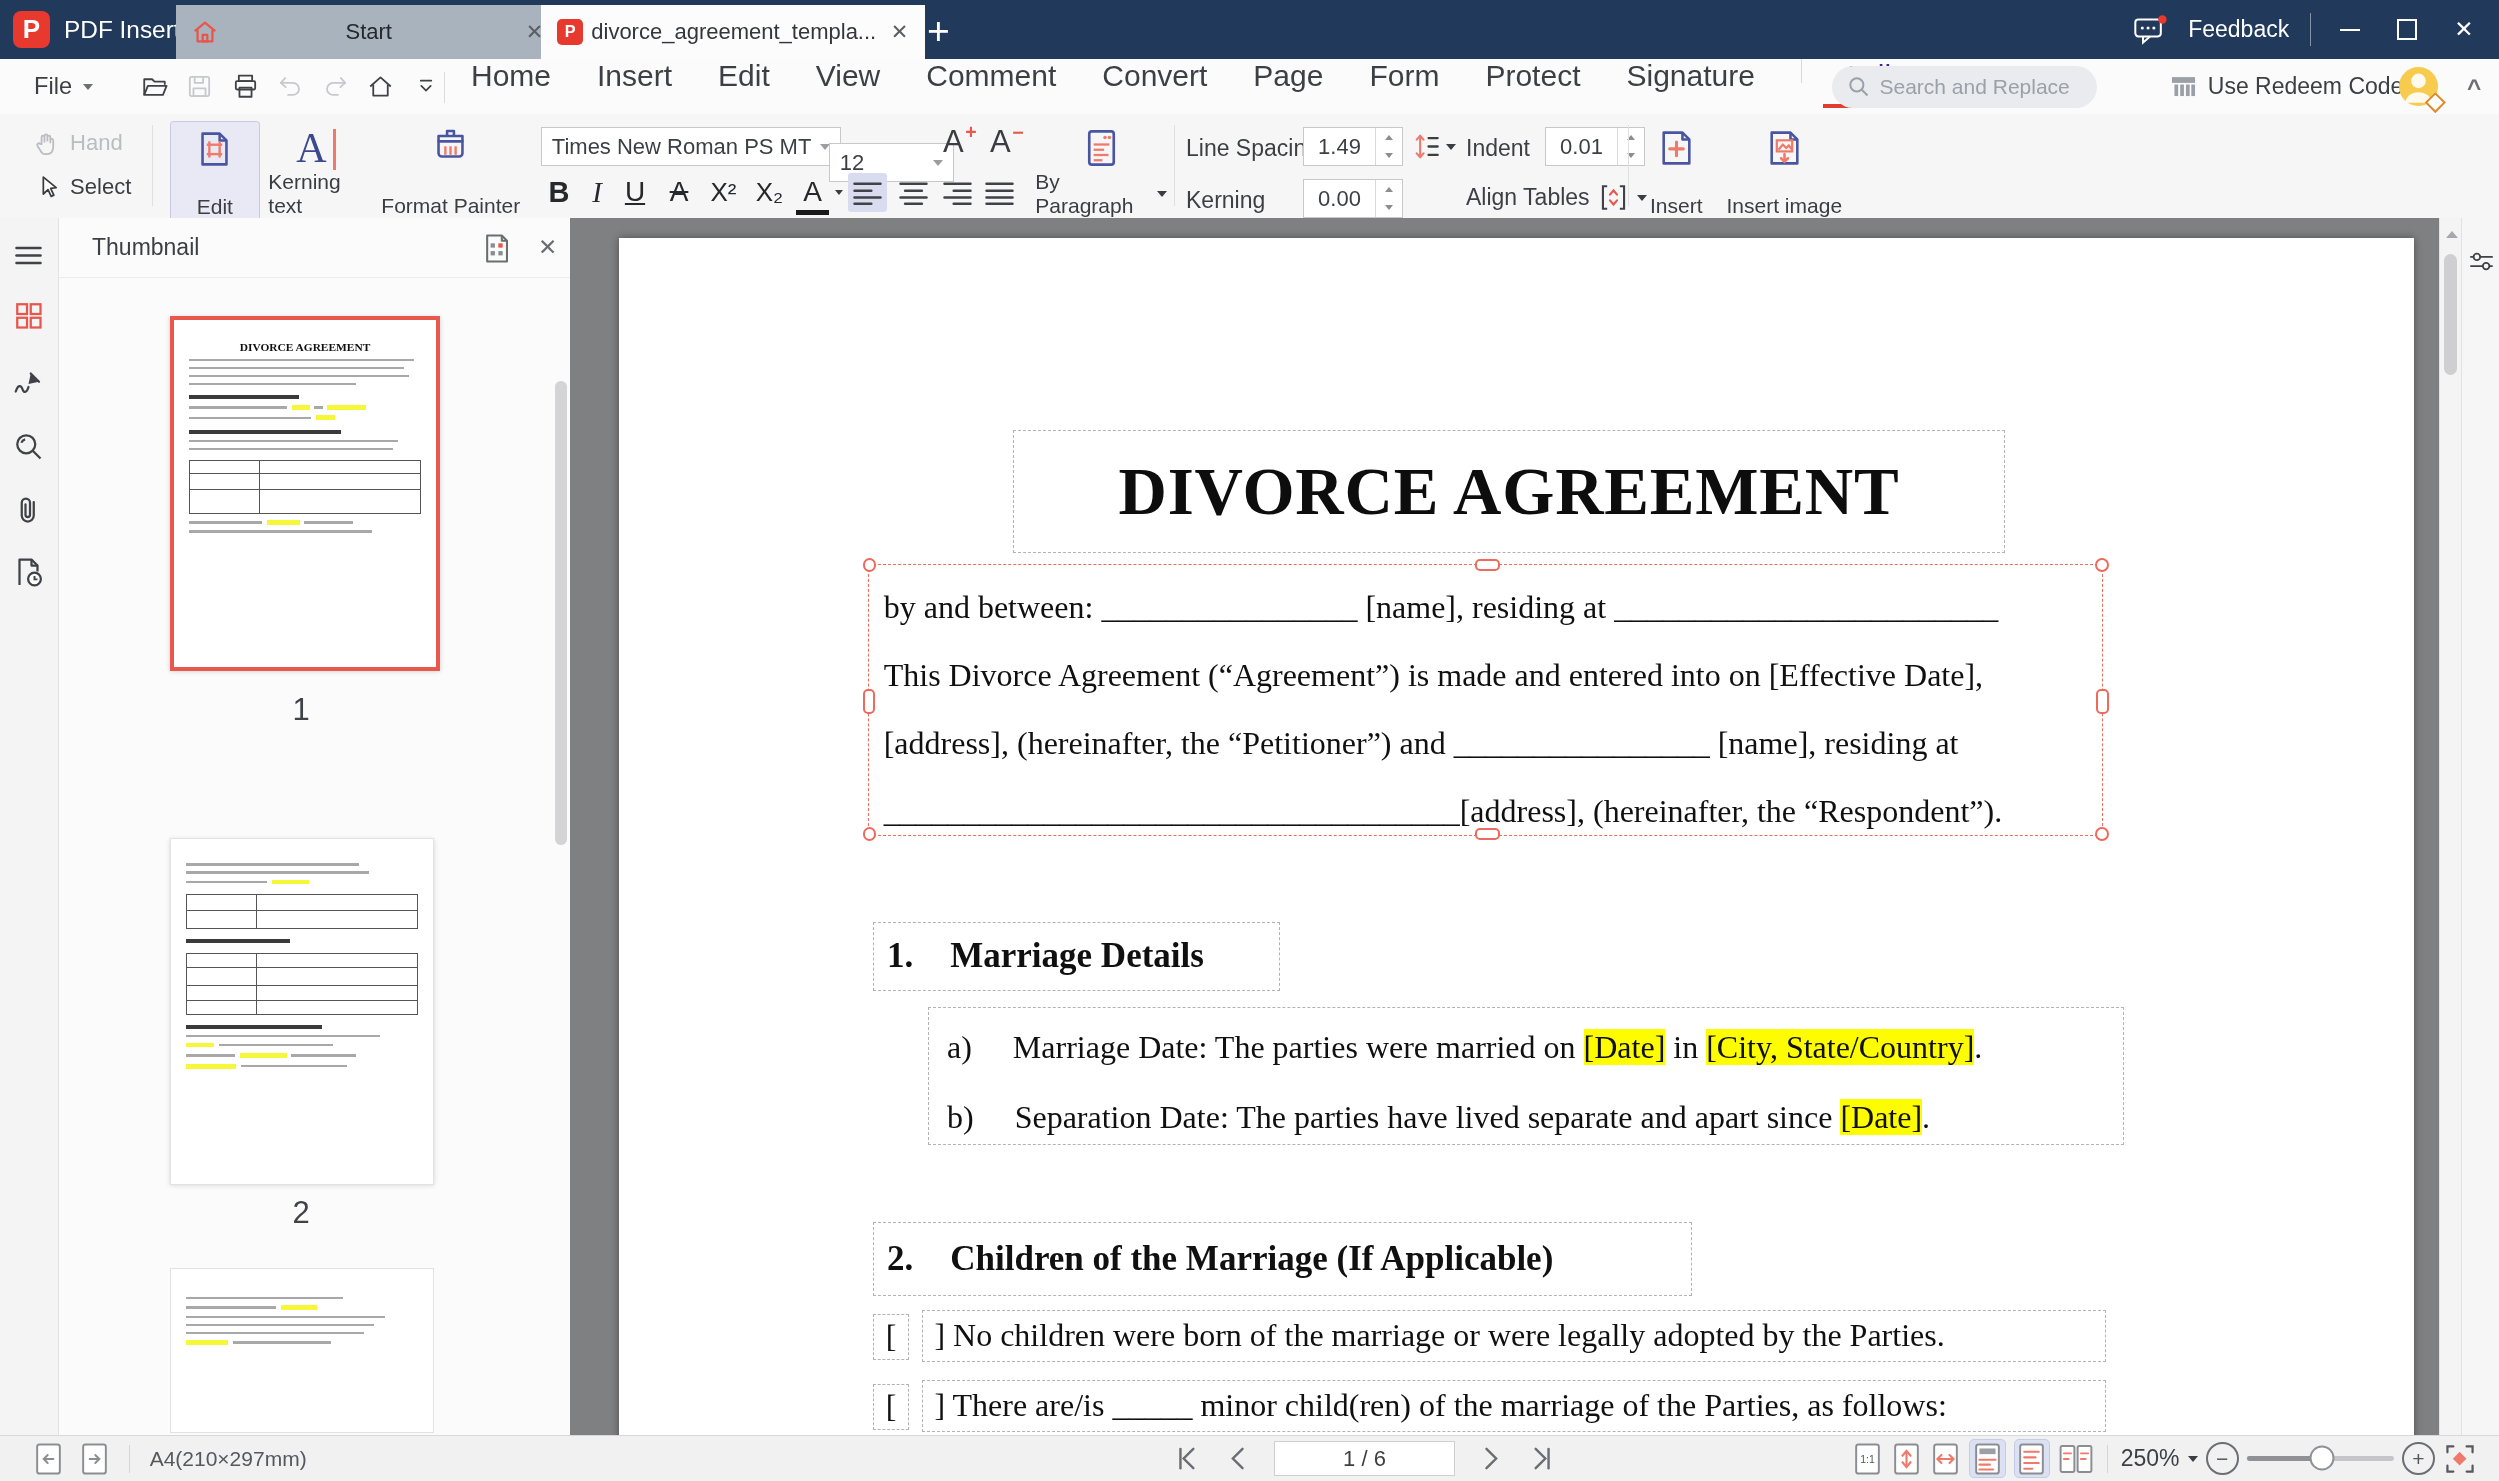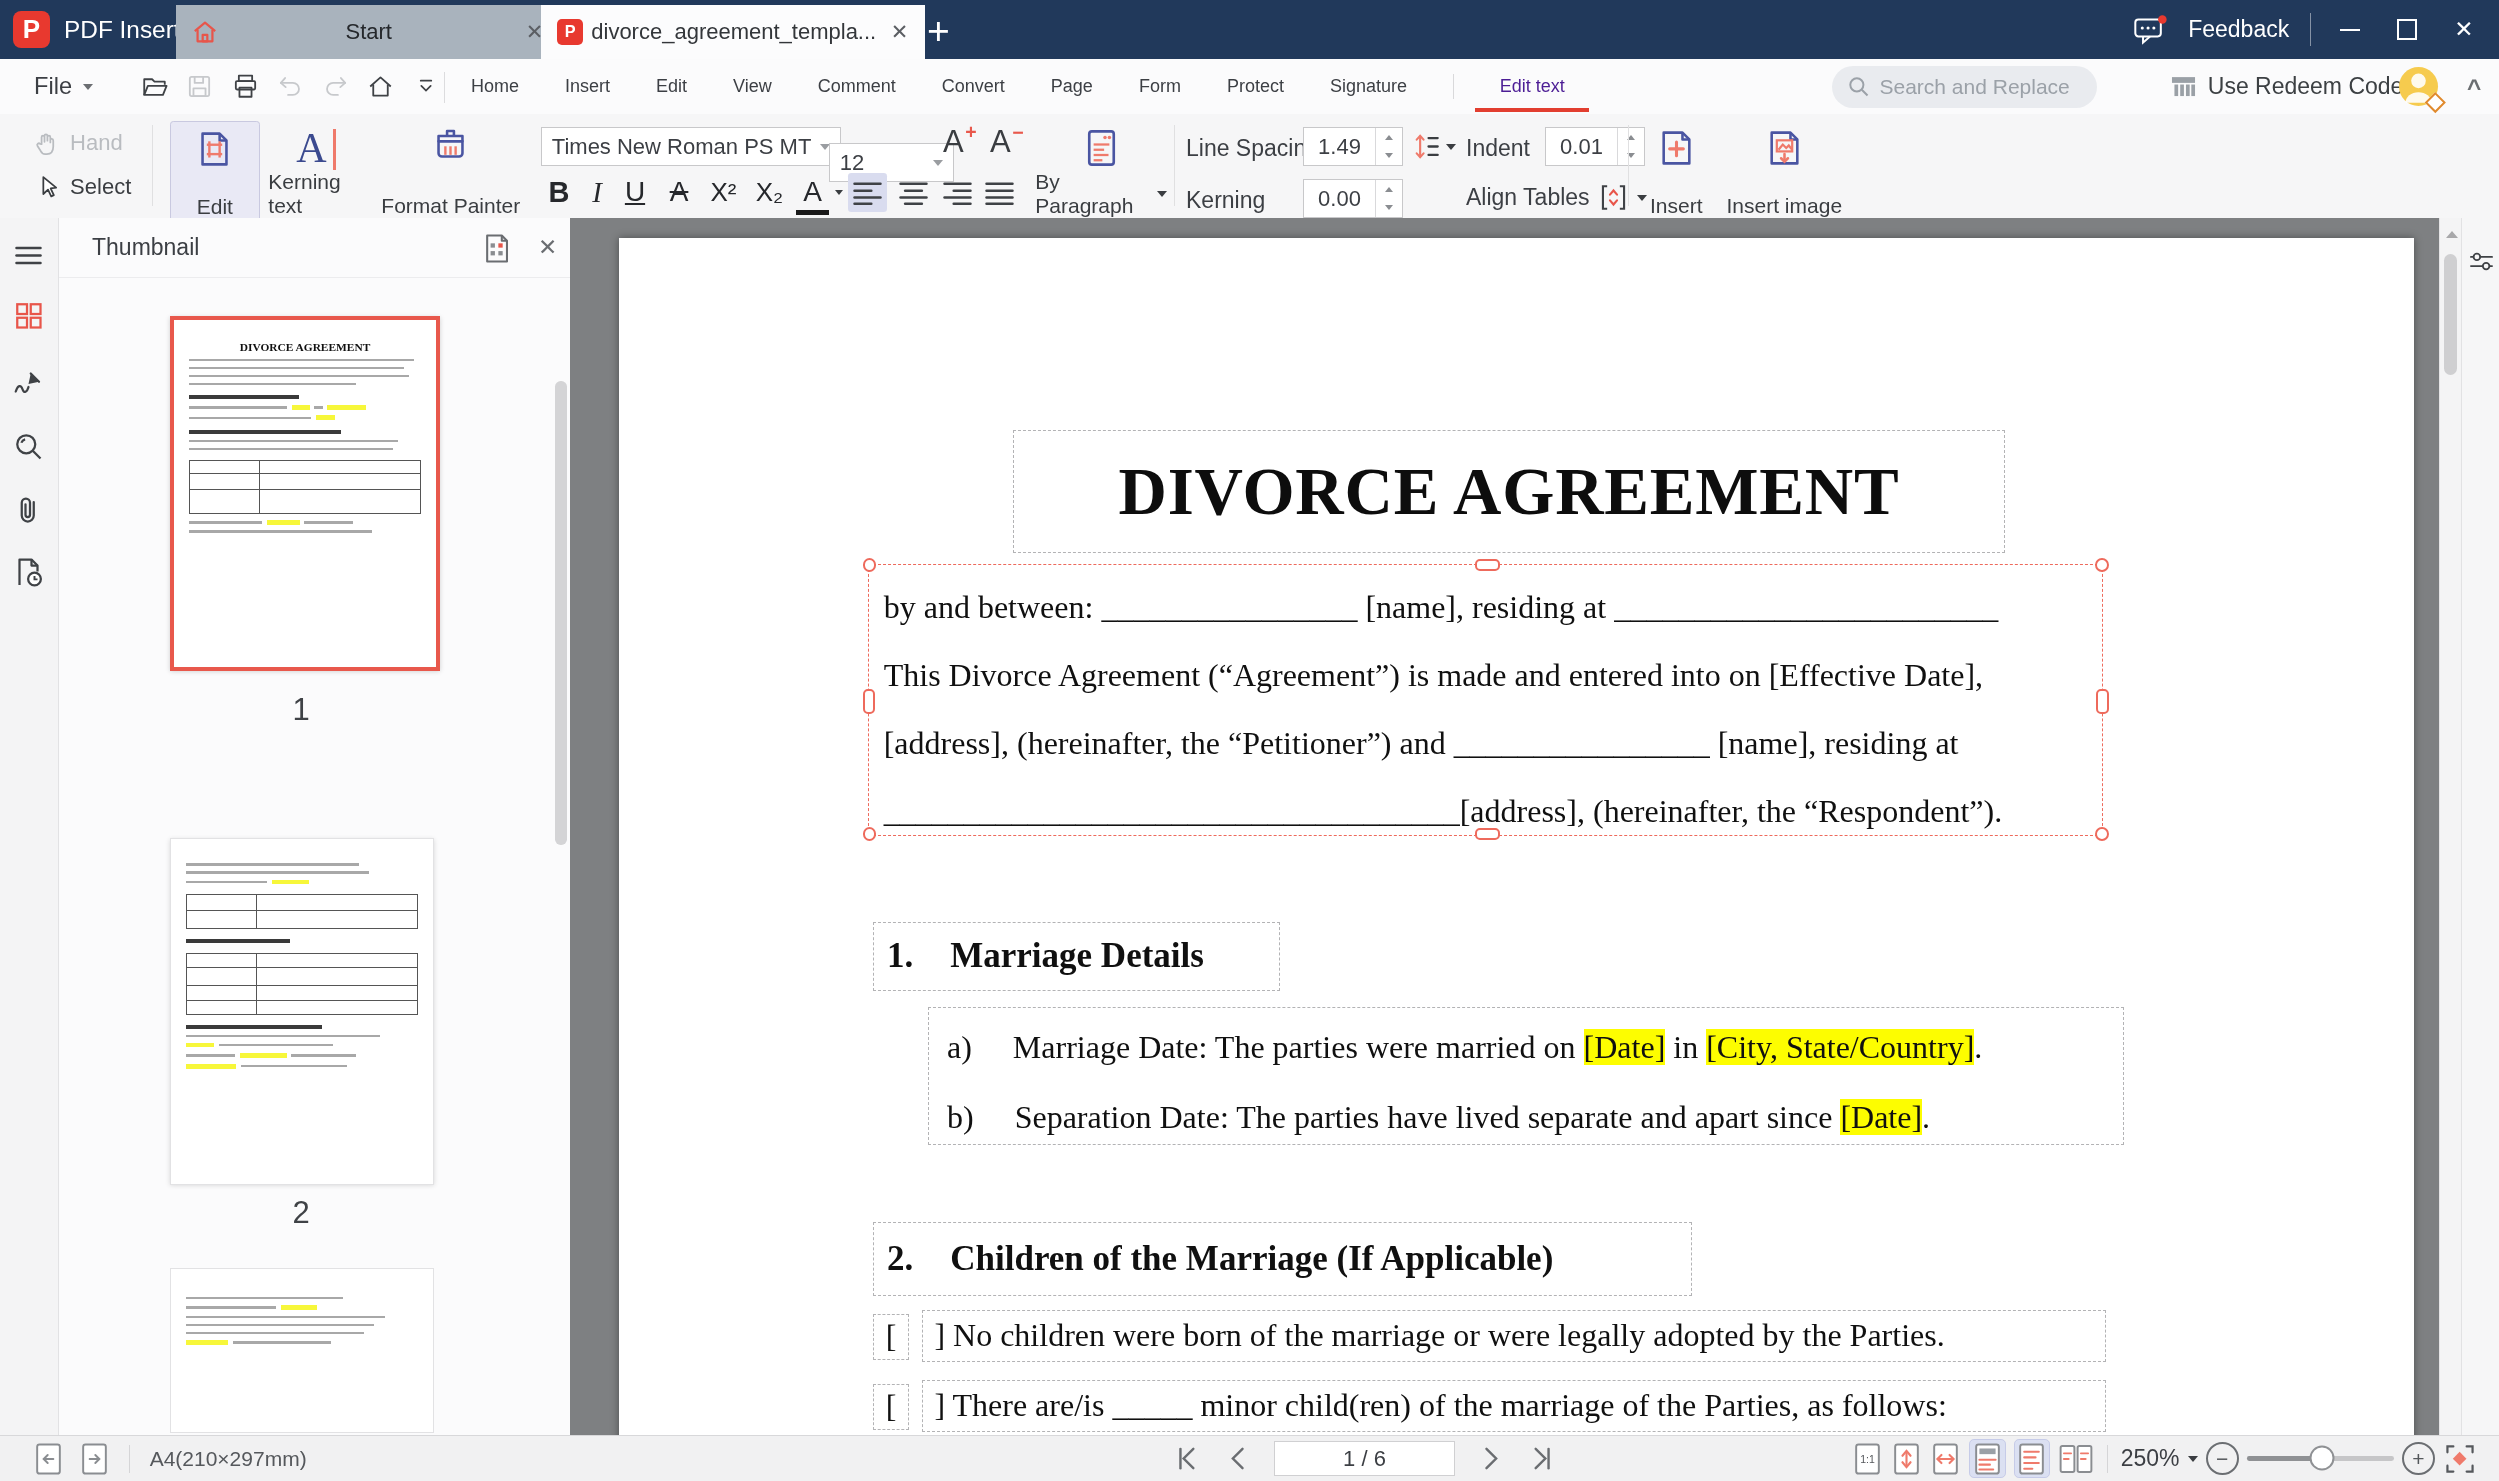--- a/index.html
+++ b/index.html
@@ -25,21 +25,21 @@
   .min-glyph{width:19.5px;height:0;border-bottom:2.4px solid #fff;}
   .max-glyph{width:16.3px;height:16.3px;border:2px solid #fff;}
 
   
   .menubar{position:absolute;left:0;top:59px;right:0;height:55px;background:#fbfbfc;border-bottom:0.8px solid #e4e4e6;}
   .filebtn{position:absolute;left:34px;top:0;height:55px;display:flex;align-items:center;gap:11.4px;font-size:23.6px;color:#3c3f44;}
   .caret-d{width:0;height:0;border-left:5.7px solid transparent;border-right:5.7px solid transparent;border-top:6.5px solid #6b6e72;}
   .caret-u{width:0;height:0;border-left:6.5px solid transparent;border-right:6.5px solid transparent;border-bottom:7.3px solid #cfd3d8;}
   .qicons{position:absolute;left:140px;top:0;height:55px;display:flex;align-items:center;gap:16.3px;}
   .mb-div{position:absolute;left:444px;top:13px;width:0.8px;height:31px;background:#dcdcde;}
-  .mtabs{position:absolute;left:471px;top:0;height:55px;display:flex;align-items:center;gap:46px;font-size:18px;color:#3c3f44;}
+  .mtabs{position:absolute;left:471px;top:0;height:55px;display:flex;align-items:flex-start;gap:46px;font-size:30px;color:#3c3f44;}
   .mtab-div{width:0.8px;height:24.4px;background:#d9d9db;}
   .edit-text{position:relative;color:#4c1d95;}
   .edit-text::after{content:"";position:absolute;left:-24.4px;right:-24.4px;bottom:-14.7px;height:4.1px;background:#e23e30;}
   .searchpill{position:absolute;left:1832px;top:6.5px;width:236px;height:42px;background:#e9ebef;border-radius:21px;display:flex;align-items:center;gap:9.8px;padding:0 14.7px;color:#9ba1a8;font-size:21px;}
   .redeem{position:absolute;left:2169px;top:0;height:55px;display:flex;align-items:center;gap:9.8px;font-size:23px;color:#3c4043;}
   .avatar{position:absolute;left:2399px;top:8.1px;width:39px;height:39px;border-radius:50%;background:#f6cb4e;overflow:visible;}
   .avatar .badge{position:absolute;right:-4.9px;bottom:-3.3px;width:10.6px;height:10.6px;background:#fff;border:2px solid #e08a2d;transform:rotate(45deg);}
   .collapse-ribbon{position:absolute;left:2467px;top:14.7px;font-size:24.4px;color:#6b6e72;font-weight:bold;}
 
   

